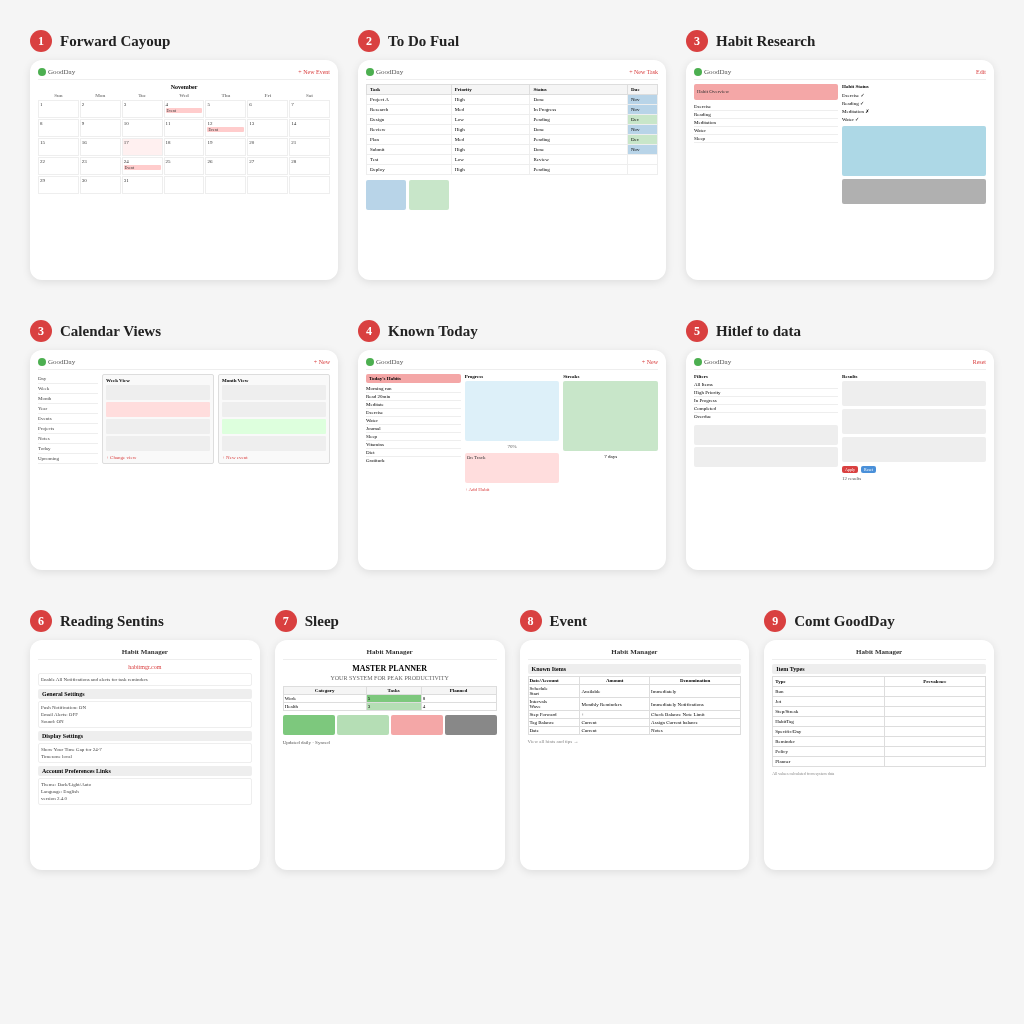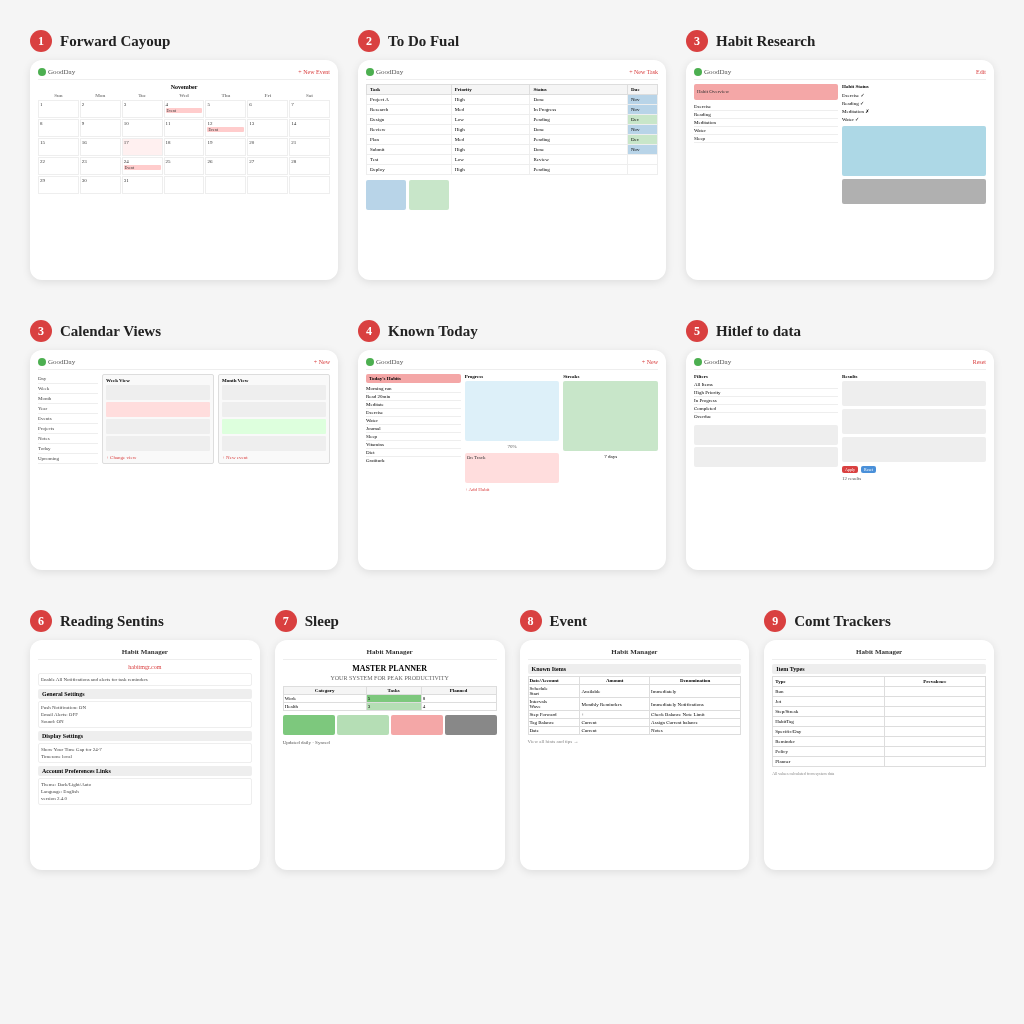--- a/index.html
+++ b/index.html
@@ -699,21 +699,21 @@
           </tr>
         </tbody>
           </table>
         <div style="font-size:5px;margin-top:4px;color:#888;">View all hints and tips →</div>
       </div>
     </div>
 
     <div class="item-wrapper">
       <div class="item-title">
         <div class="number-badge">9</div>
-        <span>Comt Trackers</span>
+        <span>Comt GoodDay</span>
       </div>
       <div class="mobile-card">
         <div class="mobile-header">Habit Manager</div>
         <div class="mobile-section-title">Item Types</div>
         <table style="width:100%;font-size:5px;border-collapse:collapse;">
           <tbody>
               <tr>
             <th style="border:0.5px solid #ddd;padding:2px;text-align:left;">Type</th>
             <th style="border:0.5px solid #ddd;padding:2px;">Prevalence</th>
           </tr>

